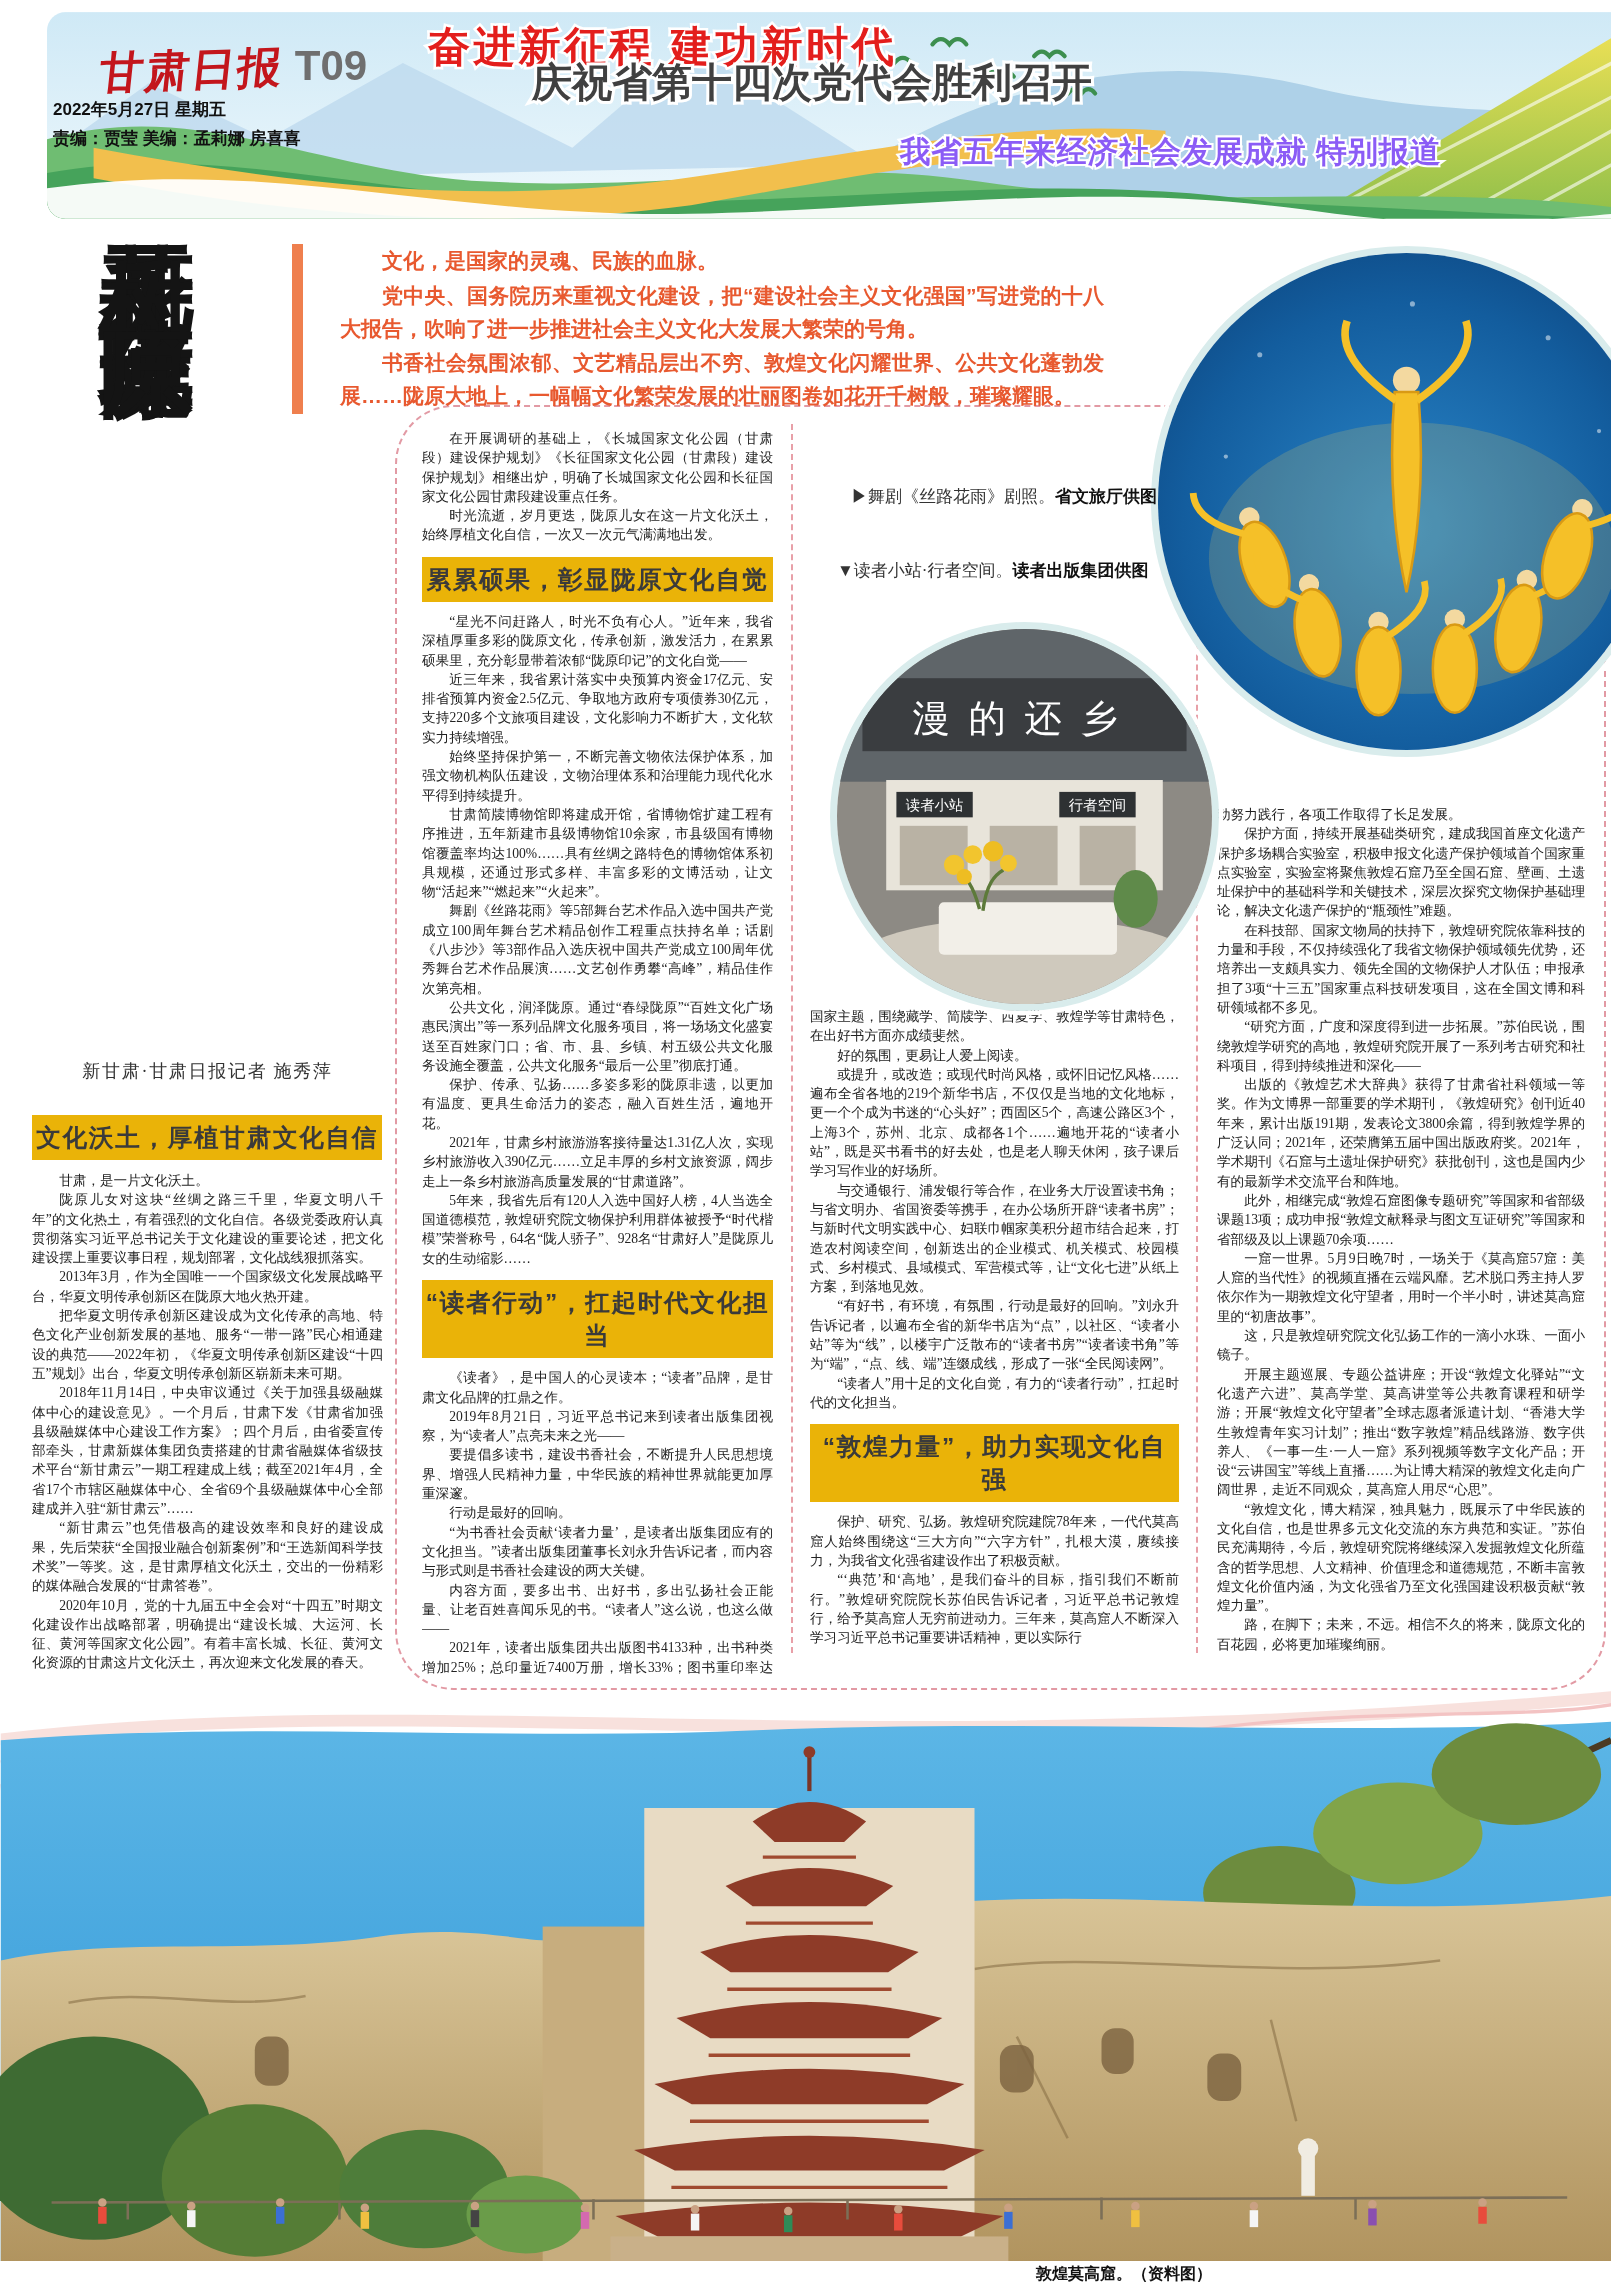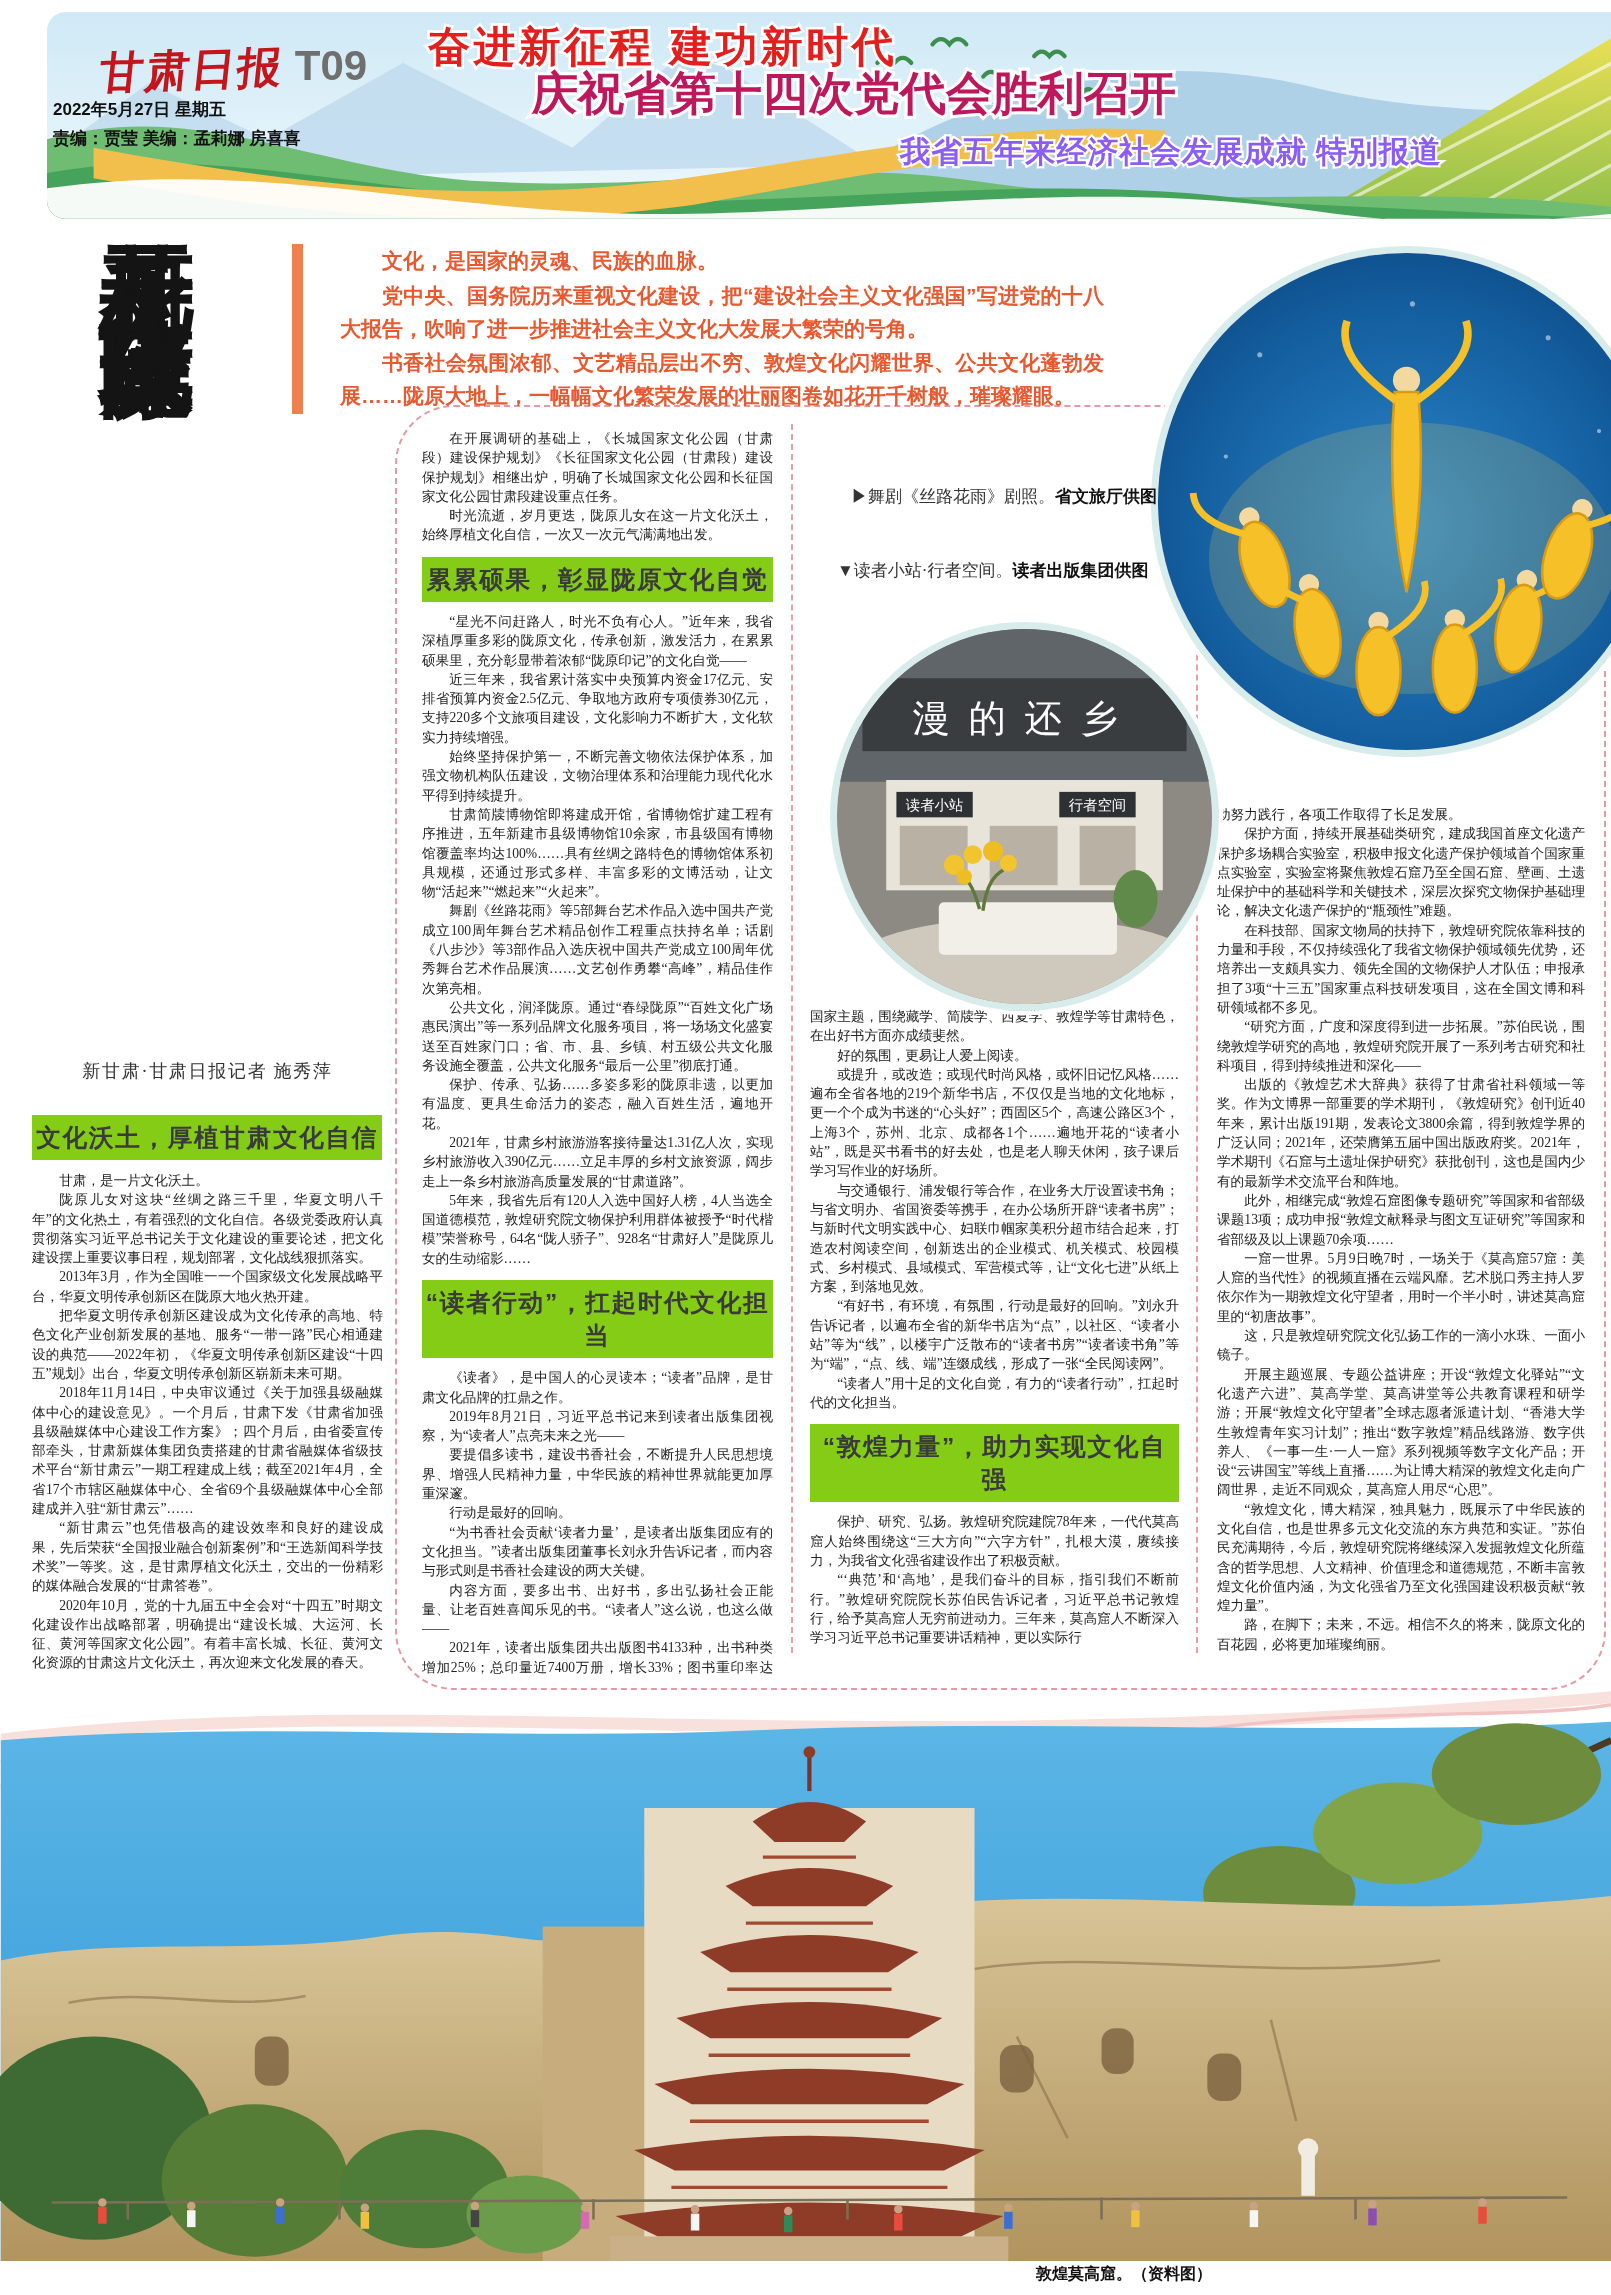--- a/index.html
+++ b/index.html
@@ -9,42 +9,42 @@
   .top-band{position:absolute;left:47px;top:12px;width:1565px;height:207px;border-radius:18.6px 0 0 18.6px;overflow:hidden;}
   .masthead{position:absolute;left:100px;top:41px;z-index:5;}
   .paper-logo{font-family:"Liberation Serif",serif;font-weight:bold;font-size:44px;color:#c3161c;
               transform:skewX(-8deg) rotate(-2deg);display:inline-block;letter-spacing:1.7px;}
   .page-no{font-family:"Liberation Sans",sans-serif;font-weight:bold;font-size:42px;color:#6f6f6f;margin-left:12px;vertical-align:5.1px;}
   .mast-date{position:absolute;left:53px;top:98px;z-index:5;font-family:"Liberation Sans",sans-serif;font-size:17px;font-weight:bold;color:#111;}
   .mast-editors{position:absolute;left:53px;top:127px;z-index:5;font-family:"Liberation Sans",sans-serif;font-size:17px;font-weight:bold;color:#111;}
   .banner1{position:absolute;left:428px;top:18.6px;z-index:5;font-family:"Liberation Sans",sans-serif;font-weight:900;
            font-size:42px;color:#e31e1c;letter-spacing:3.4px;
            -webkit-text-stroke:5.1px #fff;paint-order:stroke fill;text-shadow:0 0 2.5px #fff;}
-  .banner2{position:absolute;left:532px;top:63px;z-index:5;font-family:"Liberation Sans",sans-serif;font-weight:900;
-           font-size:46px;color:#be185d;letter-spacing:0px;
+  .banner2{position:absolute;left:532px;top:55px;z-index:5;font-family:"Liberation Sans",sans-serif;font-weight:900;
+           font-size:40px;color:#404040;letter-spacing:0px;
            -webkit-text-stroke:6px #fff;paint-order:stroke fill;text-shadow:0 0 2.5px #fff;}
   .banner3{position:absolute;left:900px;top:132px;z-index:5;font-family:"Liberation Sans",sans-serif;font-weight:900;
            font-size:30.5px;color:#8b5cf6;letter-spacing:0.8px;
            -webkit-text-stroke:4.2px #fff;paint-order:stroke fill;text-shadow:0 0 1.7px #fff;}
   
   .intro{position:absolute;left:292px;top:244px;width:764px;border-left:11px solid #ef7f4e;padding-left:37px;z-index:3;}
   .intro p{margin:0 0 1.7px 0;font-family:"Liberation Sans",sans-serif;font-weight:bold;color:#e8592f;
            font-size:21px;line-height:33px;text-indent:2em;text-align:justify;}
   
   .headline{position:absolute;left:86px;top:166px;height:805px;z-index:3;
             writing-mode:vertical-rl;text-orientation:upright;
             font-family:"Liberation Sans",sans-serif;font-weight:900;font-size:95px;line-height:1.3;color:#141414;letter-spacing:5.1px;}
   .headline .hl2{margin-top:56px;display:inline-block;}
   
   .article-box{position:absolute;left:395px;top:405px;width:1207px;height:1281px;border:2.5px dashed #e29aa4;border-radius:59px;z-index:1;}
   .v-div{position:absolute;top:424px;height:1229px;border-left:2.5px dashed #e8a0a8;z-index:1;}
   
   .byline{position:absolute;left:32px;top:1059px;width:351px;text-align:center;z-index:3;
           font-size:18px;letter-spacing:1.7px;color:#333;}
-  .sec-h{display:block;background:#84cc16;color:#3a3a3a;font-family:"Liberation Sans",sans-serif;font-weight:bold;
+  .sec-h{display:block;background:#eab308;color:#3a3a3a;font-family:"Liberation Sans",sans-serif;font-weight:bold;
          font-size:24.6px;letter-spacing:1.7px;text-align:center;padding:6px 1.7px;}
   .colA-h{position:absolute;left:32px;top:1115px;width:347px;z-index:3;}
   .col{position:absolute;overflow:hidden;z-index:3;}
   .colA{left:32px;top:1171px;width:351px;height:542px;}
   .colB{left:422px;top:429px;width:351px;height:1246px;}
   .colC{left:810px;top:1007px;width:369px;height:669px;}
   .colD{left:1217px;top:805px;width:368px;height:852px;}
   .para{margin:0;font-size:13.6px;line-height:19.3px;text-indent:2em;text-align:justify;color:#222;}
   .no-first .para:first-child{text-indent:0;}
   .col .sec-h{margin:12px 0 10.2px 0;}

